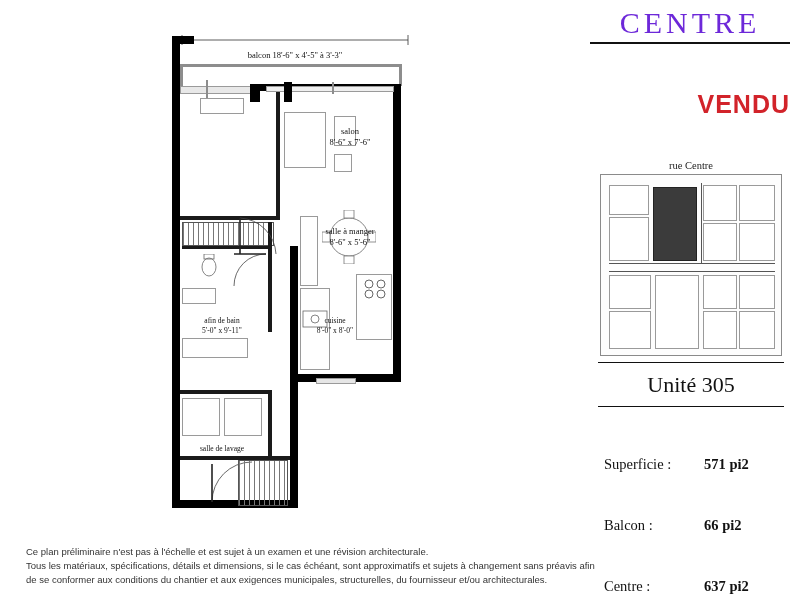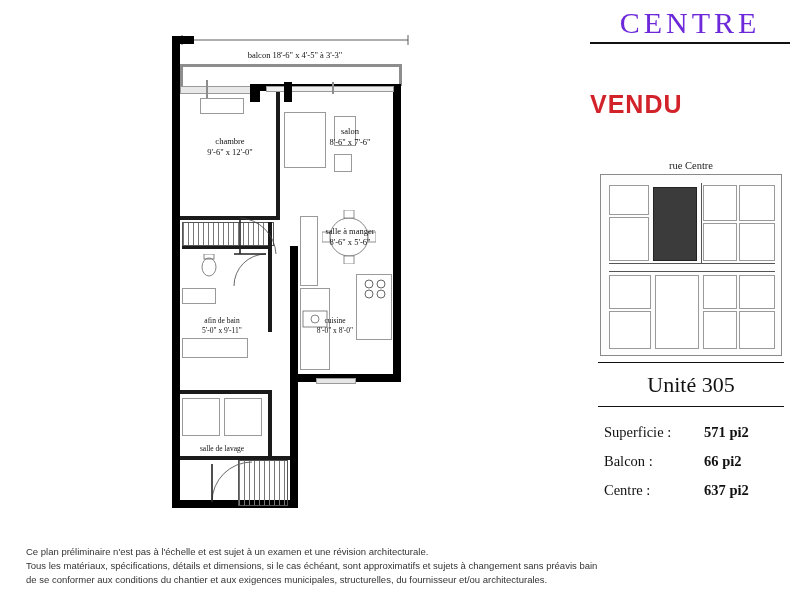--- a/index.html
+++ b/index.html
@@ -47,21 +47,21 @@
     font-family: "Liberation Serif", serif;
     font-size: 10.5px;
     letter-spacing: 4.2px;
     color: #333;
   }
   .vendu {
     position: absolute;
     left: 10px;
     top: 90px;
     width: 200px;
-    text-align: left;
+    text-align: right;
     font-family: "Liberation Sans", sans-serif;
     font-weight: bold;
     font-size: 25px;
     color: #d2232a;
     letter-spacing: 1px;
   }
 
   
   .keyplan-wrap {
     position: absolute;
@@ -122,21 +122,21 @@
     top: 418px;
     width: 190px;
   }
   .spec-row {
     display: flex;
     align-items: baseline;
     justify-content: space-between;
     padding: 6px 8px 6px 6px;
     font-family: "Liberation Serif", serif;
   }
-  .spec-label { font-size: 14.5px; color: #111; }
+  .spec-label { font-size: 14.5px; color: #111; margin-top: 32px; }
   .spec-value { font-size: 14.5px; font-weight: bold; color: #111; width: 76px; text-align: left; }
 
   
   .disclaimer {
     position: absolute;
     left: 26px;
     top: 545px;
     width: 700px;
     font-family: "Liberation Sans", sans-serif;
     font-size: 9.5px;
@@ -207,24 +207,20 @@
   <div class="lightbox" style="left:30px; top:66px; width:78px; height:8px; background:#e8e8e8;"></div>
   <div class="lightbox" style="left:116px; top:66px; width:128px; height:6px; background:#efefef;"></div>
   <div class="wall-grey" style="left:56px; top:60px; width:2px; height:18px;"></div>
   <div class="wall-grey" style="left:182px; top:62px; width:2px; height:12px;"></div>
 
   <div class="wall" style="left:100px; top:64px; width:10px; height:18px;"></div>
 
   <div class="wall-thin" style="left:126px; top:72px; width:4px; height:126px;"></div>
   <div class="wall-thin" style="left:30px; top:196px; width:100px; height:4px;"></div>
 
-  <div class="label" style="left:36px; top:116px; width:88px;">
-    <span>chambre</span><br>
-    <span>9'-6" x 12'-0"</span>
-  </div>
 
   <div class="lightbox" style="left:50px; top:78px; width:44px; height:16px;"></div>
   <div class="lightbox" style="left:134px; top:92px; width:42px; height:56px;"></div>
   <div class="lightbox" style="left:184px; top:96px; width:22px; height:30px;"></div>
   <div class="lightbox" style="left:184px; top:134px; width:18px; height:18px;"></div>
 
   <div class="label" style="left:168px; top:106px; width:64px;">
     <span>salon</span><br>
     <span>8'-6" x 7'-6"</span>
   </div>
@@ -366,15 +362,15 @@
     <span class="spec-value">66 pi2</span>
   </div>
   <div class="spec-row">
     <span class="spec-label">Centre :</span>
     <span class="spec-value">637 pi2</span>
   </div>
 </div>
 
 <div class="disclaimer">
   <div>Ce plan préliminaire n'est pas à l'échelle et est sujet à un examen et une révision architecturale.</div>
-  <div>Tous les matériaux, spécifications, détails et dimensions, si le cas échéant, sont approximatifs et sujets à changement sans préavis bain</div>
+  <div>Tous les matériaux, spécifications, détails et dimensions, si le cas échéant, sont approximatifs et sujets à changement sans préavis afin</div>
   <div>de se conformer aux conditions du chantier et aux exigences municipales, structurelles, du fournisseur et/ou architecturales.</div>
 </div>
 
 </body></html>

